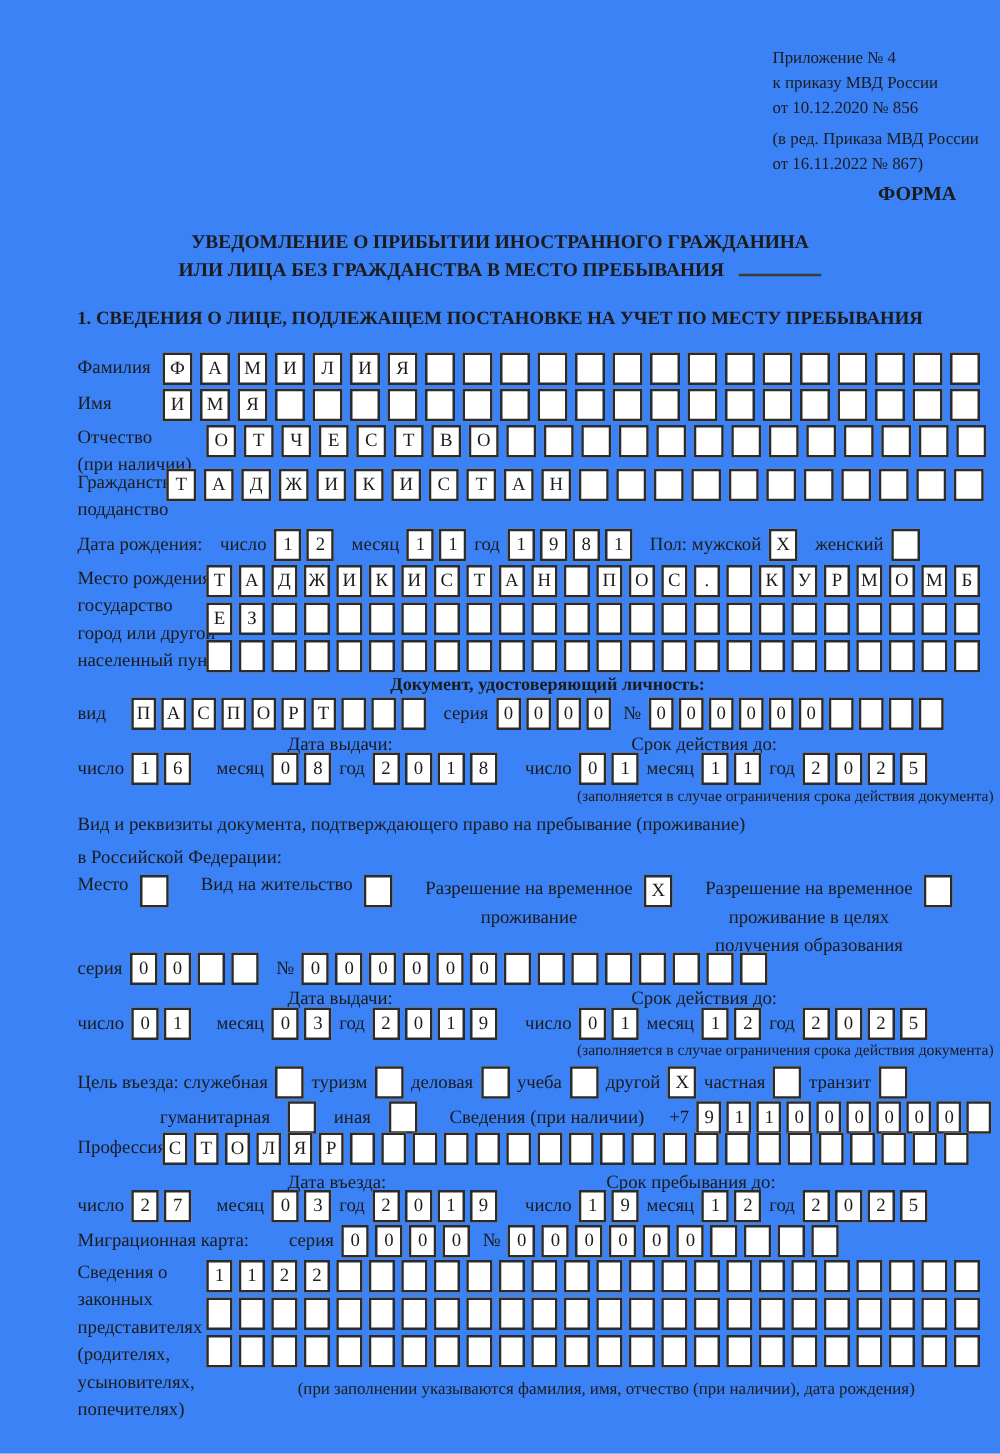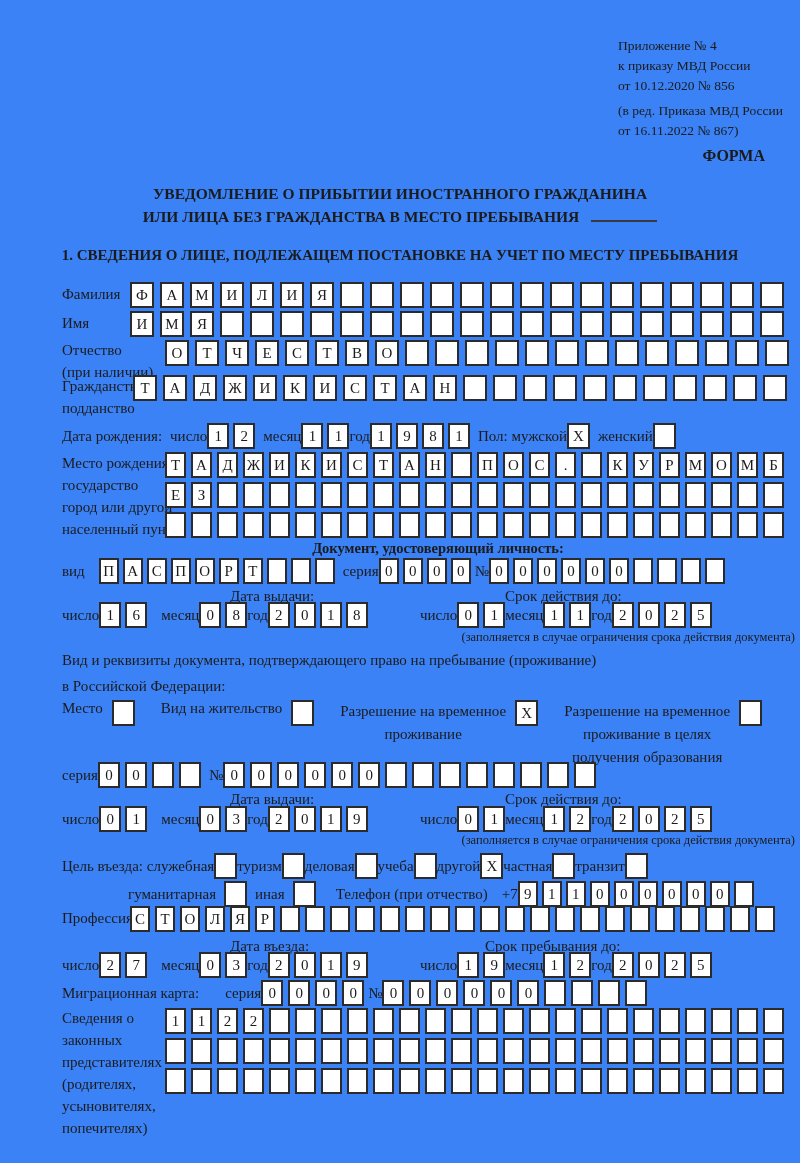--- a/index.html
+++ b/index.html
@@ -12,21 +12,21 @@
   .cell{flex:none;height:26px;border:2px solid #2b2b2b;display:inline-flex;align-items:center;justify-content:center;font-size:15px;background:#fff}
   .w24 .cell{width:24px}
   .w22 .cell{width:22px}
   .w21 .cell{width:21px}
   .w20 .cell{width:20px}
   .g6{gap:6px}.g5{gap:5px}.g4{gap:4px}
   .checkbox{flex:none;width:23px;height:26px;border:2px solid #2b2b2b;display:inline-flex;align-items:center;justify-content:center;font-size:15px;background:#fff}
   .legal{font-size:13.5px;line-height:20px}
   .mt5{margin-top:5px}
   .note{font-size:12.5px;white-space:normal;text-align:right;line-height:15px}
-  .drow{display:flex;align-items:center;}
+  .drow{display:flex;align-items:center;gap:6px}
   .ml8{margin-left:8px}.ml4{margin-left:4px}.ml14{margin-left:14px}.ml20{margin-left:20px}.ml26{margin-left:26px}
   .blank{display:inline-block;width:66px;height:14px;border-bottom:2px solid #3a3a3a;margin-left:12px}
   .cklbl{text-align:center;line-height:23px;white-space:nowrap}
   .ckitem{display:flex;align-items:flex-start;gap:9px}
   .dg-title{font-size:15px}
 </style>
 </head>
 <body>
 
 <div class="page">
@@ -454,21 +454,21 @@
     <span class="checkbox"></span>
     <span>транзит</span>
     <span class="checkbox"></span>
   </div>
 
   <div class="abs drow" style="left:128px;top:881px">
     <span>гуманитарная</span>
     <span class="checkbox ml8"></span>
     <span class="ml8">иная</span>
     <span class="checkbox ml8"></span>
-    <span class="ml20">Телефон (при отчество)</span>
+    <span class="ml20">Сведения (при наличии)</span>
     <span class="ml14">+7</span>
     <span class="cells w20 g4">
         <span class="cell">9</span>
         <span class="cell">1</span>
         <span class="cell">1</span>
         <span class="cell">0</span>
         <span class="cell">0</span>
         <span class="cell">0</span>
         <span class="cell">0</span>
         <span class="cell">0</span>
@@ -649,14 +649,15 @@
       <span class="cell"></span>
       <span class="cell"></span>
       <span class="cell"></span>
       <span class="cell"></span>
       <span class="cell"></span>
       <span class="cell"></span>
       <span class="cell"></span>
       <span class="cell"></span>
       <span class="cell"></span>
     </div>
+  <div class="abs" style="left:180px;top:1103px;width:610px;text-align:center;font-size:13.5px">(при заполнении указываются фамилия, имя, отчество (при наличии), дата рождения)</div>
 
 </div>
 
 </body></html>

